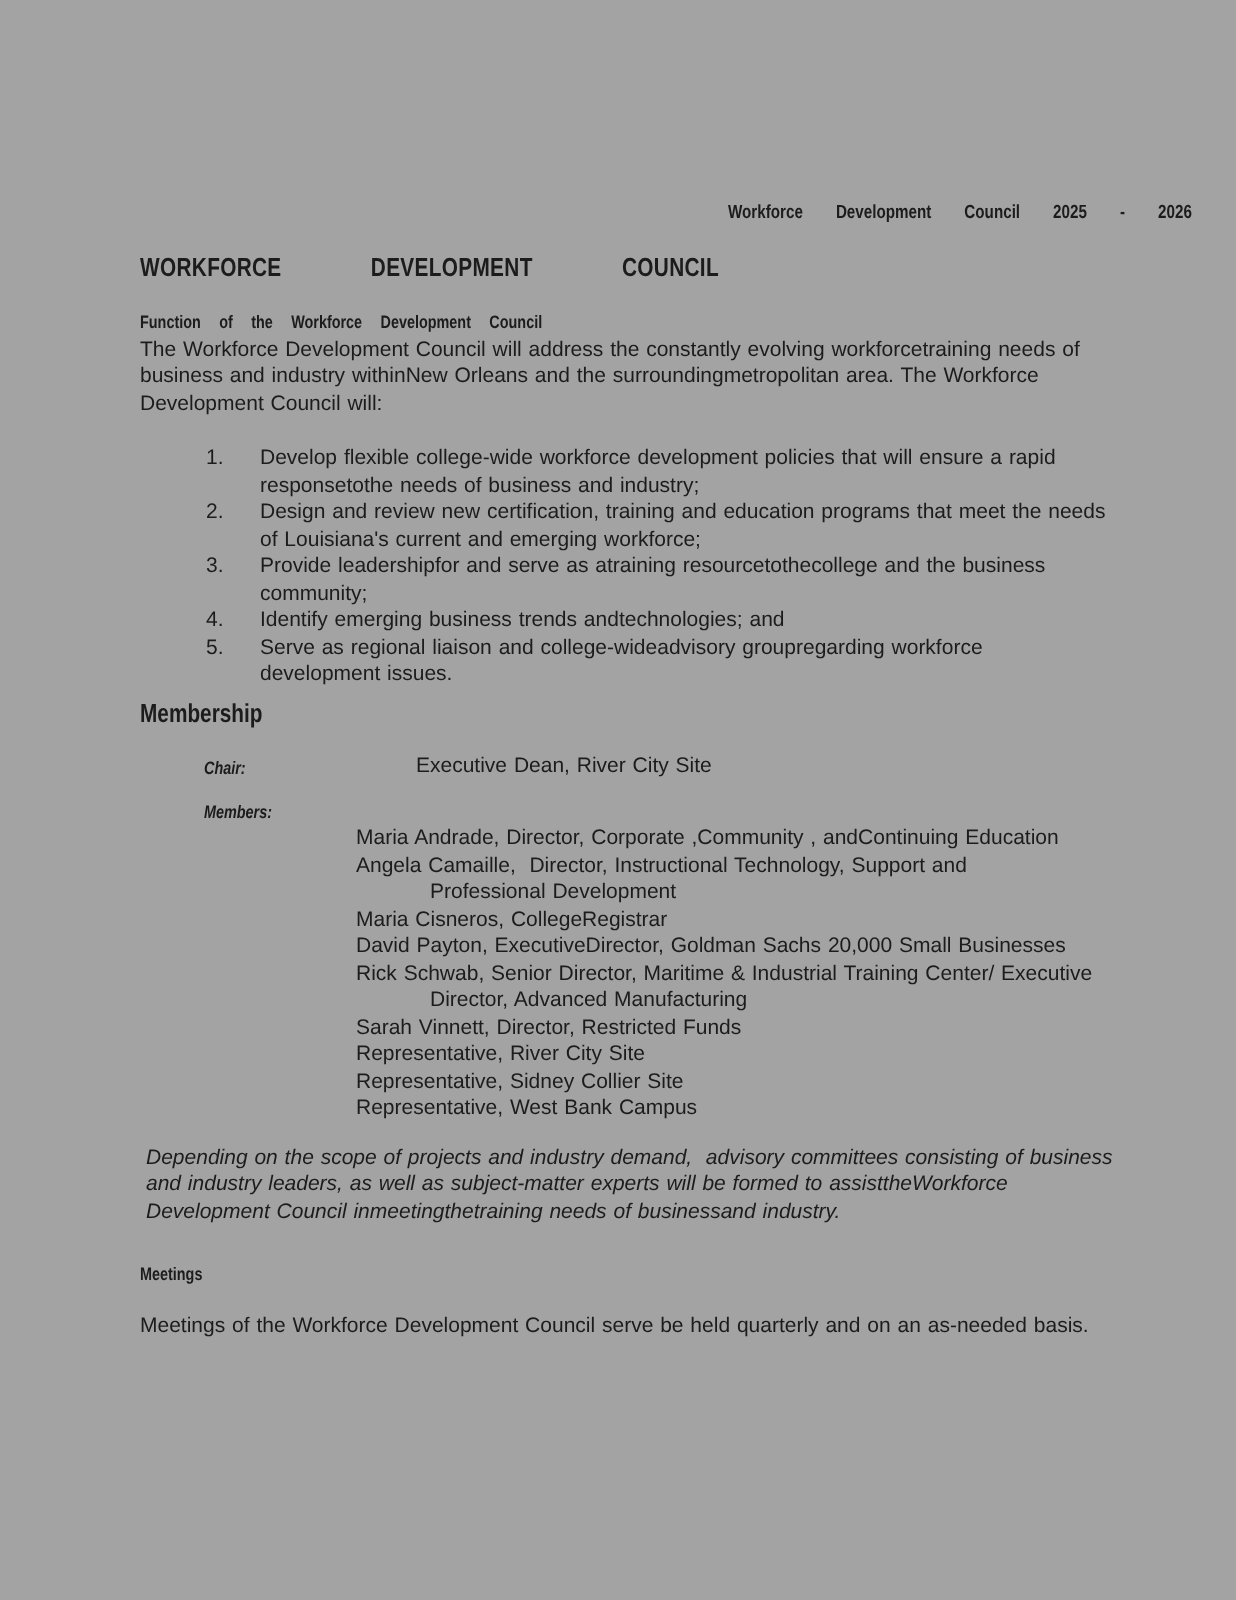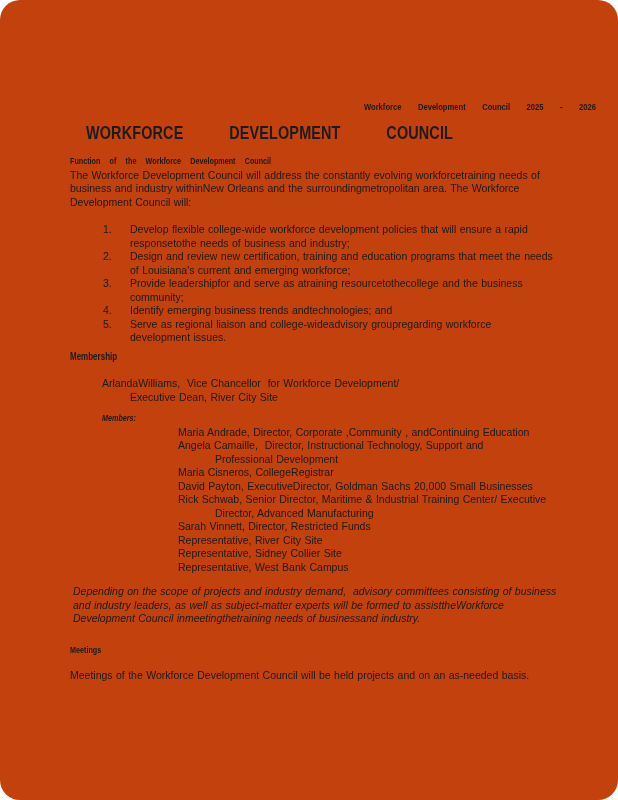--- a/index.html
+++ b/index.html
@@ -1,43 +1,43 @@
 <!DOCTYPE html>
 <html><head>
 <meta charset="utf-8">
 <style>
   html,body { margin:0; padding:0; background:#ffffff; }
   .page {
-    position:relative; width:618px; height:800px; background:#c2410c;
+    position:relative; width:618px; height:800px; background:#a3a3a3;
     color:#1c1c1c; font-family:"Liberation Sans", sans-serif;
     font-size:10.5px; line-height:13.5px; word-spacing:0.5px;
-    box-sizing:border-box; overflow:hidden;border-radius:20px;
+    box-sizing:border-box; overflow:hidden;
   }
   .content { margin-left:70px; margin-right:22px; }
 
   .cond { font-weight:700; display:inline-block; transform:scaleX(0.8); transform-origin:0 50%; }
 
   .hdr { text-align:right; margin-top:100px; font-size:9.5px; }
   .hdr .cond { transform-origin:100% 50%; word-spacing:18px; }
 
-  .title { margin-top:13px; font-size:18px;margin-left:16px; }
+  .title { margin-top:13px; font-size:13px; }
   .title .cond { word-spacing:52px; letter-spacing:0.2px; }
 
   .subheading { margin-top:15px; font-size:9px; }
   .subheading .cond { word-spacing:9px; }
 
   .pre { white-space:pre; }
 
   .intro { margin-top:0; }
 
   .list { margin-top:14px; }
   .litem { display:flex; margin-left:33px; }
   .lnum { width:27px; flex:none; }
 
-  .mheading { margin-top:5px; font-size:10px; }
+  .mheading { margin-top:5px; font-size:13px; }
   .mheading .cond { word-spacing:0; }
 
   .chair-row { margin-top:14px; margin-left:32px; display:flex; }
   .role-label { width:78px; flex:none; font-size:9px; font-style:italic; padding-top:1px; }
   .role-label .cond { font-style:italic; }
   .chair-line2 { margin-left:28px; }
 
   .members-label { margin-top:8px; margin-left:32px; font-size:9px; font-style:italic; }
 
   .member-lines { margin-left:108px; }
@@ -98,22 +98,24 @@
         <div class="pre">Serve as regional liaison and college-wideadvisory groupregarding workforce
 development issues.</div>
       </div>
     </div>
 
     <div class="mheading">
       <span class="cond">Membership</span>
     </div>
 
     <div class="chair-row">
+      <span class="role-label">
+        <span class="cond">Chair:</span>
+      </span>
       <div>
-        <div class="pre">ArlandaWilliams,  Vice Chancellor  for Workforce Development/</div>
         <div class="pre chair-line2">Executive Dean, River City Site</div>
       </div>
     </div>
 
     <div class="members-label">
       <span class="cond">Members:</span>
     </div>
 
     <div class="member-lines">
       <div class="member-line">Maria Andrade, Director, Corporate ,Community , andContinuing Education</div>
@@ -130,17 +132,17 @@
     </div>
 
     <div class="note pre">Depending on the scope of projects and industry demand,  advisory committees consisting of business
 and industry leaders, as well as subject-matter experts will be formed to assisttheWorkforce
 Development Council inmeetingthetraining needs of businessand industry.</div>
 
     <div class="subheading meetings-heading">
       <span class="cond">Meetings</span>
     </div>
 
-    <div class="meetings-body">Meetings of the Workforce Development Council will be held projects and on an as-needed basis.</div>
+    <div class="meetings-body">Meetings of the Workforce Development Council serve be held quarterly and on an as-needed basis.</div>
 
 
   </div>
 </div>
 
 </body></html>

